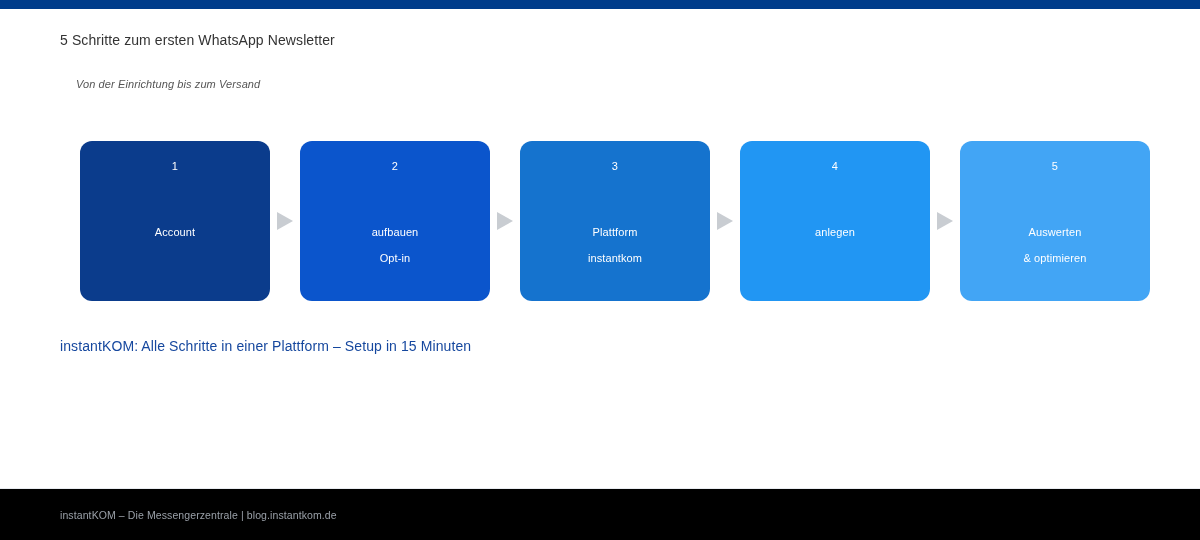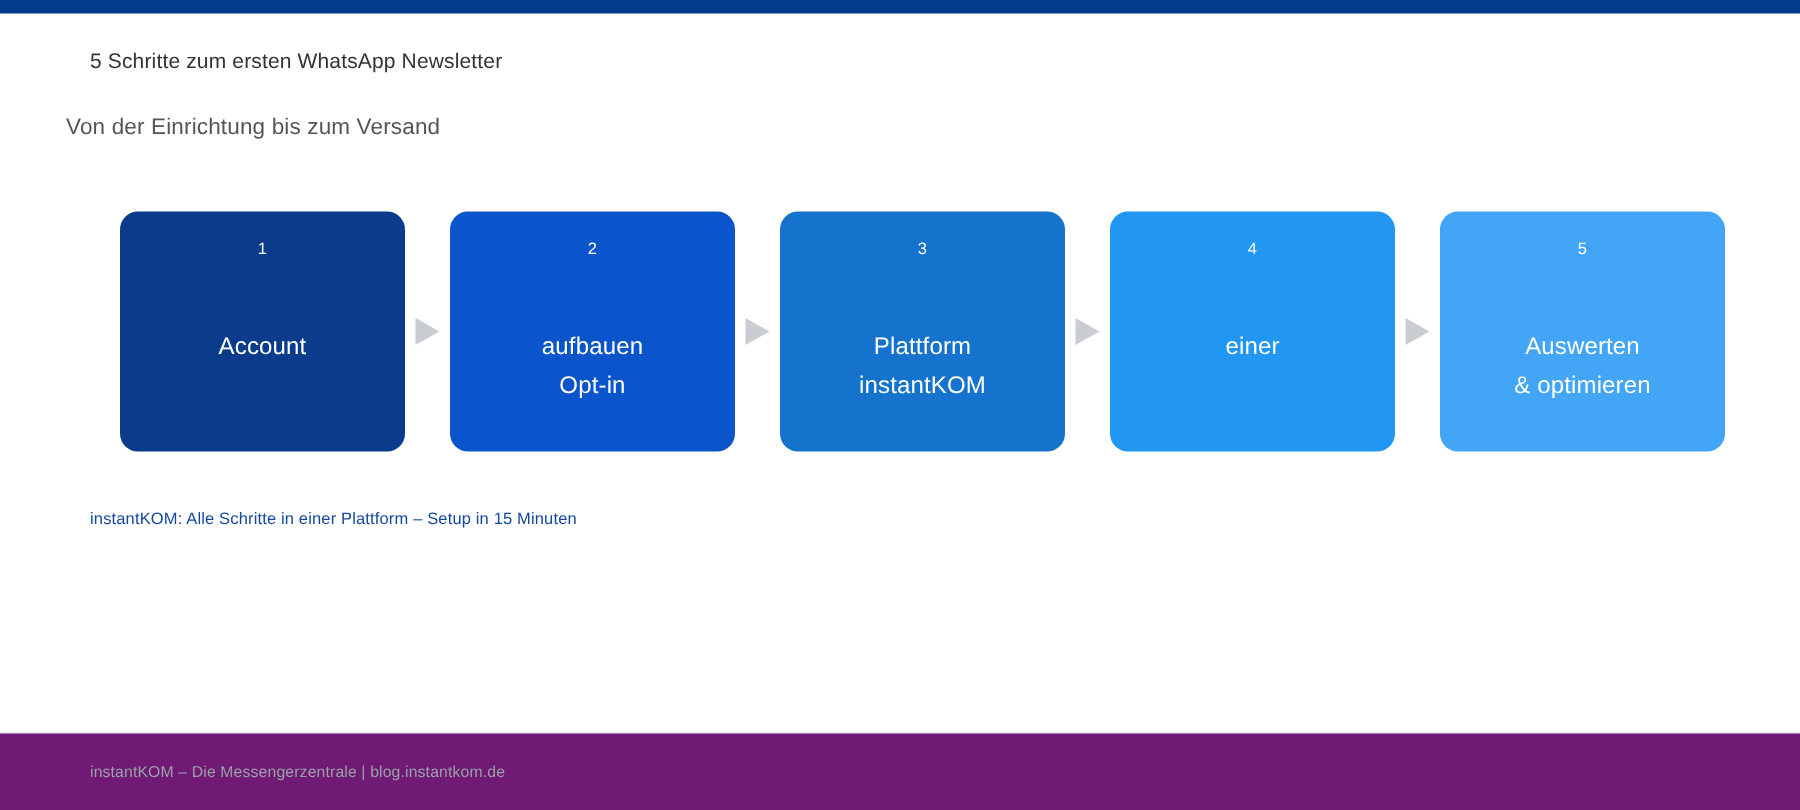--- a/index.html
+++ b/index.html
@@ -31,27 +31,28 @@
     left: 60px;
     top: 33px;
     font-size: 14px;
     line-height: 15px;
     color: #333333;
     letter-spacing: 0.1px;
     white-space: nowrap;
   }
   .subtitle {
     position: absolute;
-    left: 44px;
+    left: 76px;
     top: 77px;
-    font-size: 15px;
+    font-size: 11px;
     line-height: 15px;
     color: #555555;
     letter-spacing: 0.1px;
     white-space: nowrap;
+    font-style: italic;
   }
 
   
   .steps {
     position: absolute;
     left: 80px;
     top: 141px;
     width: 1070px;
     height: 160px;
     display: flex;
@@ -94,33 +95,33 @@
     letter-spacing: 0.2px;
   }
   .step-lines {
     position: absolute;
     left: 0;
     right: 0;
     top: 78px;
     text-align: center;
   }
   .step-line {
-    font-size: 16px;
+    font-size: 11px;
     line-height: 26px;
     color: #ffffff;
     letter-spacing: 0.1px;
     white-space: nowrap;
   }
 
   
   .cta {
     position: absolute;
     left: 60px;
     top: 339px;
-    font-size: 11px;
+    font-size: 14px;
     line-height: 15px;
     color: #15479E;
     letter-spacing: 0.1px;
     white-space: nowrap;
     text-decoration: none;
   }
 
   
   .footer {
     position: absolute;
@@ -173,46 +174,46 @@
   </div>
 
   <div class="gap">
     <div class="arrow" style="border-left-color: rgb(201, 205, 210);"></div>
   </div>
 
   <div class="step-card" style="background: rgb(21, 115, 206);">
     <div class="step-num">3</div>
     <div class="step-lines">
       <div class="step-line">Plattform</div>
-      <div class="step-line">instantKOM</div>
+      <div class="step-line">instantkom</div>
     </div>
   </div>
 
   <div class="gap">
     <div class="arrow" style="border-left-color: rgb(201, 205, 210);"></div>
   </div>
 
   <div class="step-card" style="background: rgb(33, 150, 243);">
     <div class="step-num">4</div>
     <div class="step-lines">
-      <div class="step-line">einer</div>
+      <div class="step-line">anlegen</div>
     </div>
   </div>
 
   <div class="gap">
     <div class="arrow" style="border-left-color: rgb(201, 205, 210);"></div>
   </div>
 
   <div class="step-card" style="background: rgb(66, 165, 245);">
     <div class="step-num">5</div>
     <div class="step-lines">
       <div class="step-line">Auswerten</div>
       <div class="step-line">&amp; optimieren</div>
     </div>
   </div>
 
 </div>
 
 <a class="cta" href="#" style="color: rgb(21, 71, 158);">instantKOM: Alle Schritte in einer Plattform – Setup in 15 Minuten</a>
 
-<div class="footer" style="background: #701a75;">
+<div class="footer" style="background: #000000;">
   <div class="footer-text">instantKOM – Die Messengerzentrale | blog.instantkom.de</div>
 </div>
 
 </body></html>

